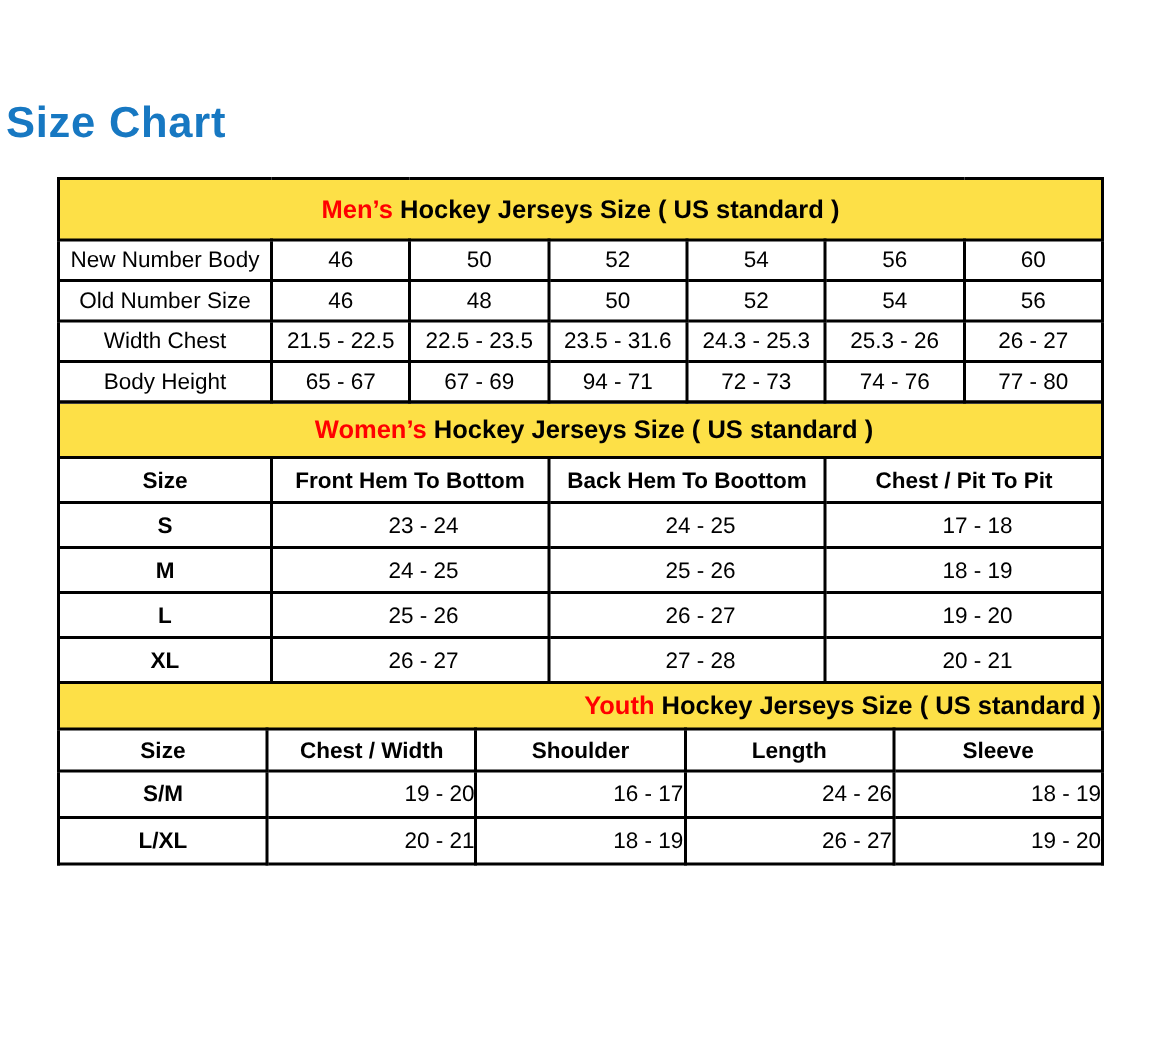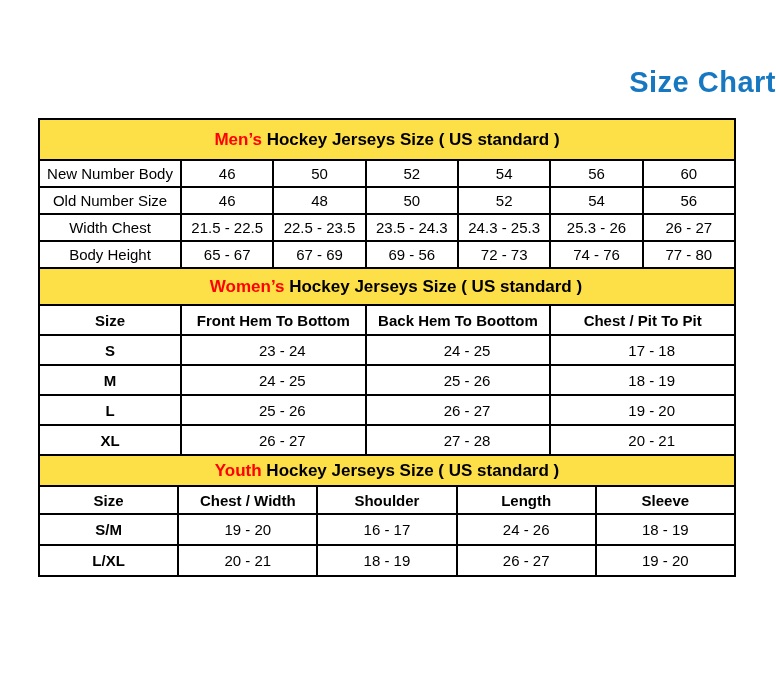--- a/index.html
+++ b/index.html
@@ -8,21 +8,21 @@
     background: #ffffff;
     width: 776px;
     height: 692px;
     font-family: "Liberation Sans", sans-serif;
     color: #000000;
     overflow: hidden;
   }
   .page-title {
     margin: 0;
     padding: 66px 0 0 4px;
-    text-align: right;
+    text-align: left;
     color: #1778C2;
     font-size: 29px;
     font-weight: bold;
     letter-spacing: 0.5px;
   }
   .chart-wrap {
     width: 698px;
     margin: 19px auto 0 38px;
   }
   table {
@@ -46,21 +46,21 @@
     font-size: 17px;
     height: 38px;
   }
   .accent-red { color: #FF0000; }
   .mens .label-col   { width: 142px; }
   .womens .label-col { width: 142px; }
   .mens th, .mens td { height: 25px; }
   .womens th { height: 28px; }
   .womens td { height: 27px; padding-left: 18px; }
   .youth th { height: 26px; }
-  .youth td { height: 29px; }
+  .youth td { height: 29px; text-align: right; }
   .mens tr.section-header td { height: 39px; }
   .womens tr.section-header td { height: 35px; }
   .youth tr.section-header td { height: 29px; }
   th { font-weight: bold; }
   td.row-label { font-weight: normal; }
   th.row-label-bold { font-weight: bold; }
   .squiggle {
     text-decoration-style: wavy;
     text-decoration-color: #FF0000;
     text-decoration-thickness: 1px;
@@ -103,30 +103,30 @@
         <td>48</td>
         <td>50</td>
         <td>52</td>
         <td>54</td>
         <td>56</td>
       </tr>
       <tr>
         <td class="row-label">Width Chest</td>
         <td>21.5 - 22.5</td>
         <td>22.5 - 23.5</td>
-        <td>23.5 - 24.3</td>
+        <td>23.5 - 31.6</td>
         <td>24.3 - 25.3</td>
         <td>25.3 - 26</td>
         <td>26 - 27</td>
       </tr>
       <tr>
         <td class="row-label">Body Height</td>
         <td>65 - 67</td>
         <td>67 - 69</td>
-        <td>69 - 56</td>
+        <td>94 - 71</td>
         <td>72 - 73</td>
         <td>74 - 76</td>
         <td>77 - 80</td>
       </tr>
     </tbody>
   </table>
 
   <table class="womens">
     <colgroup>
         <col class="label-col">

